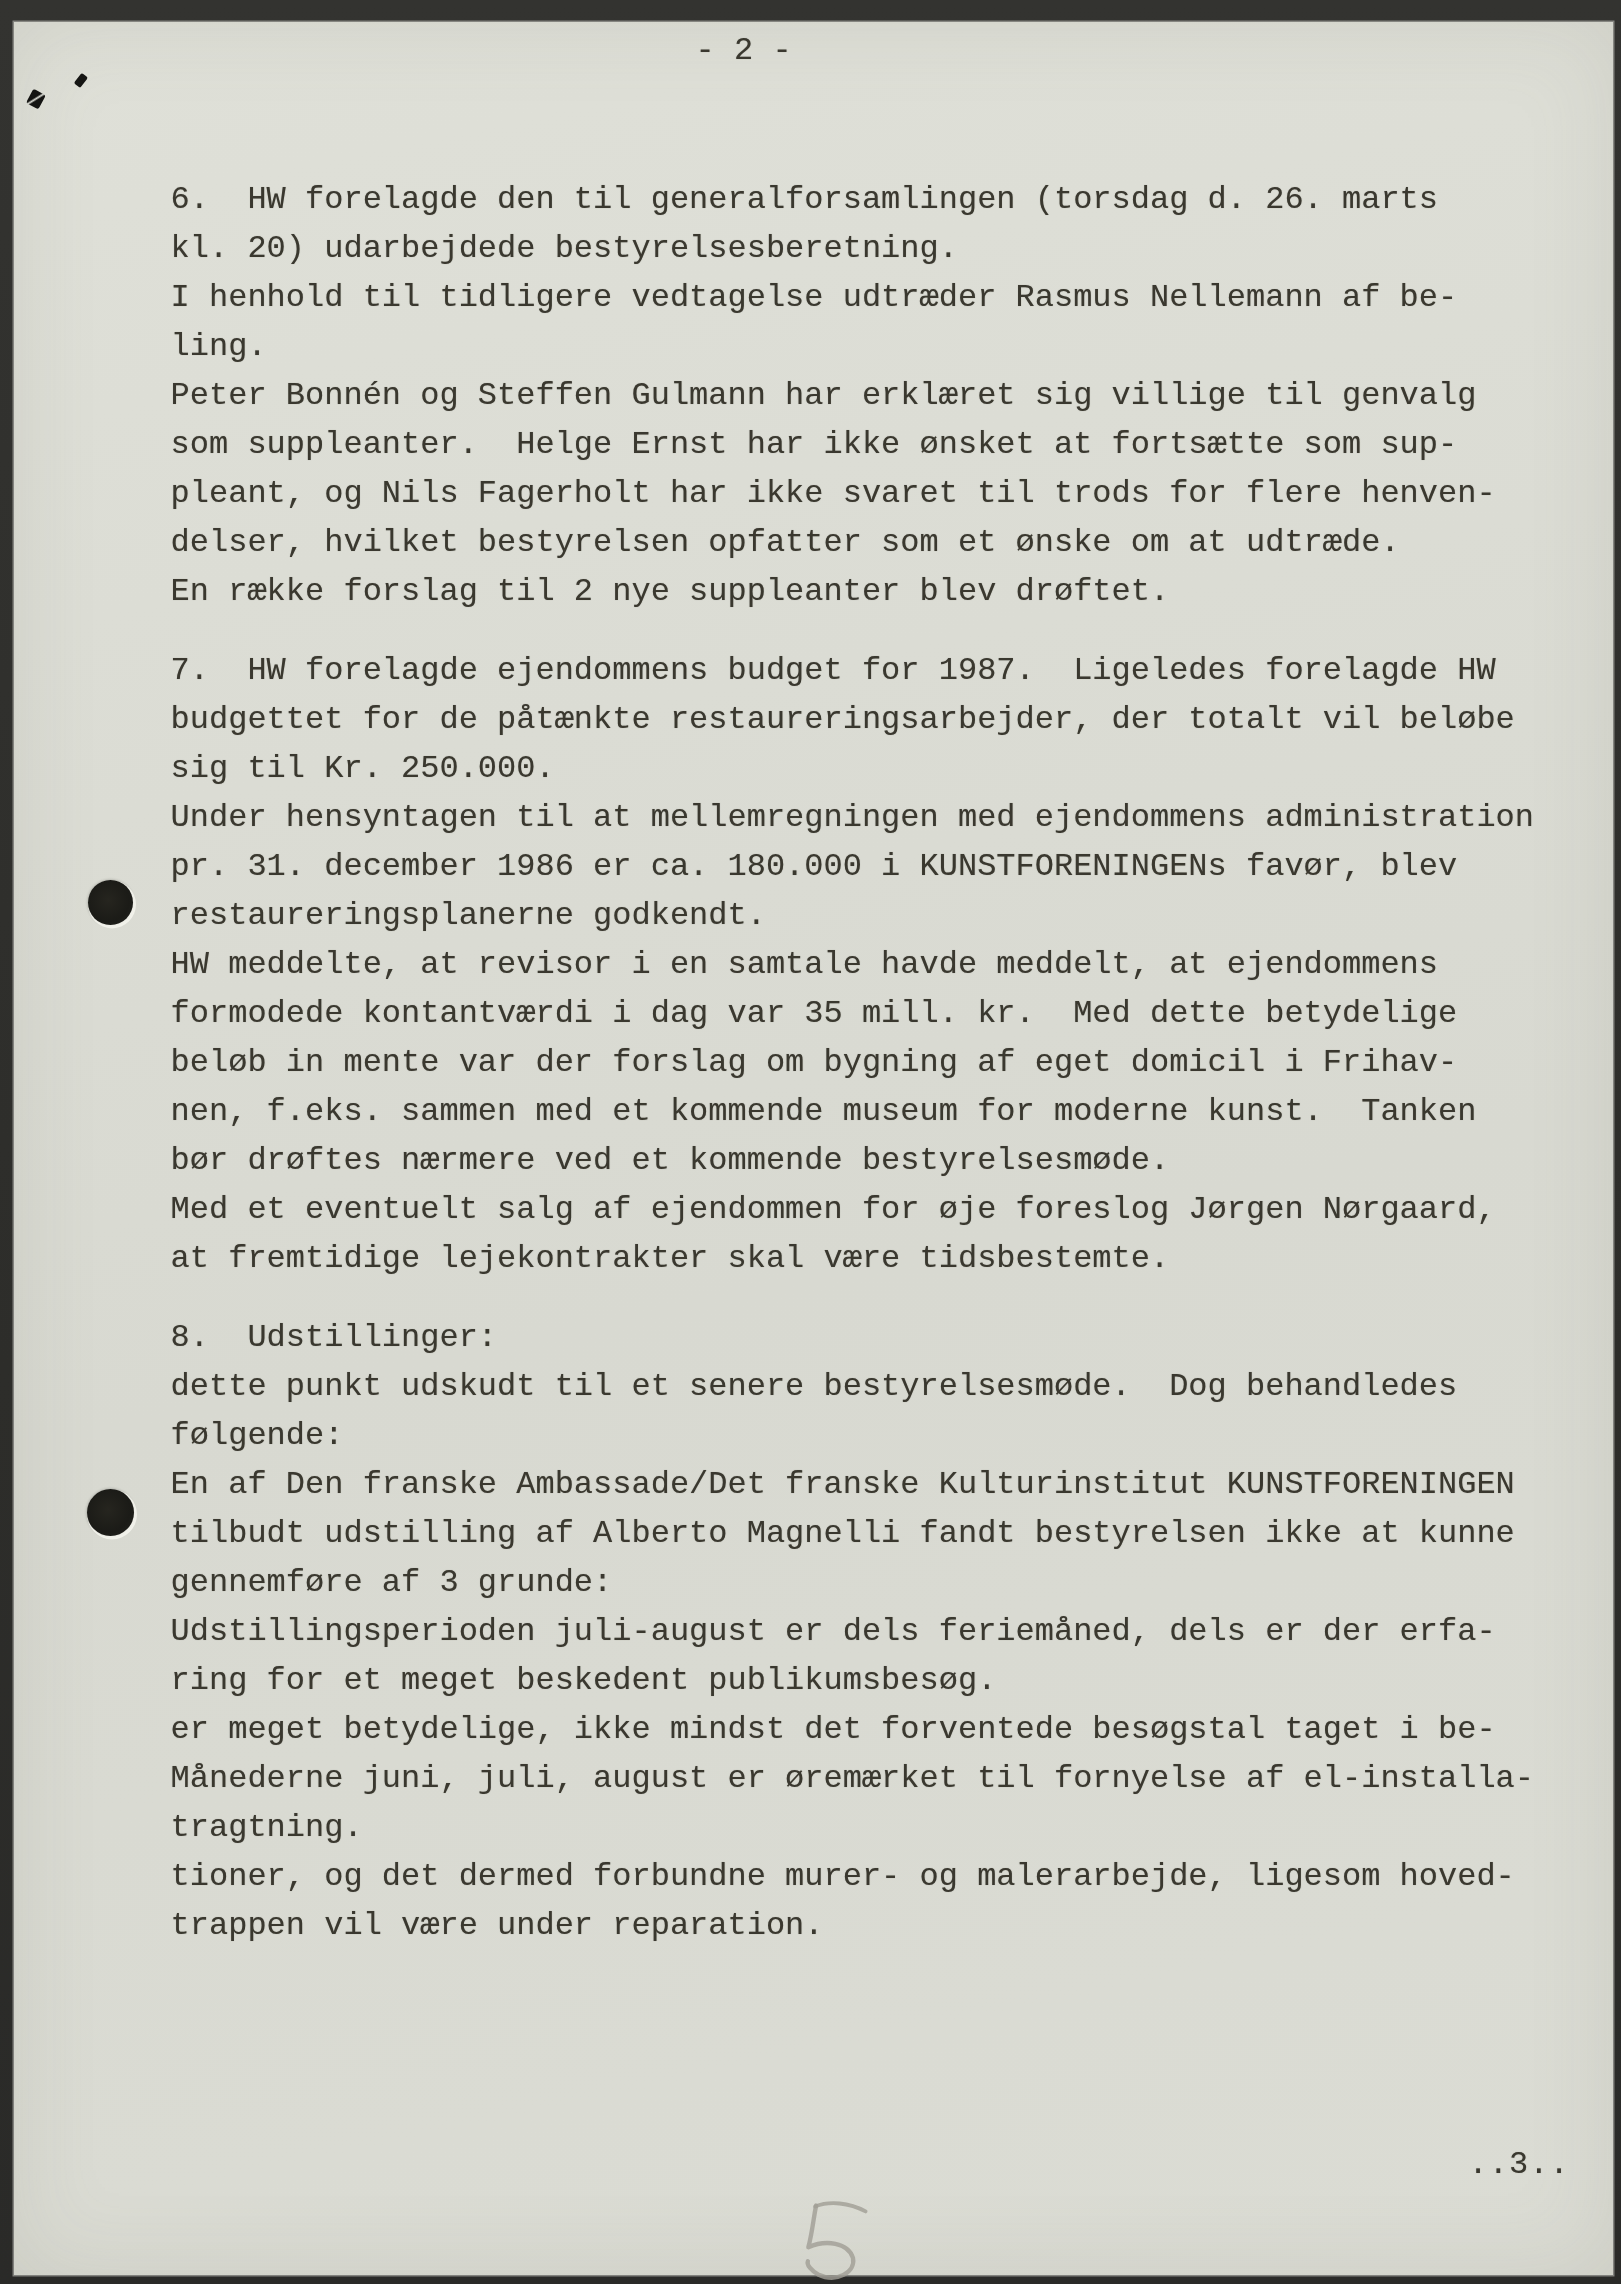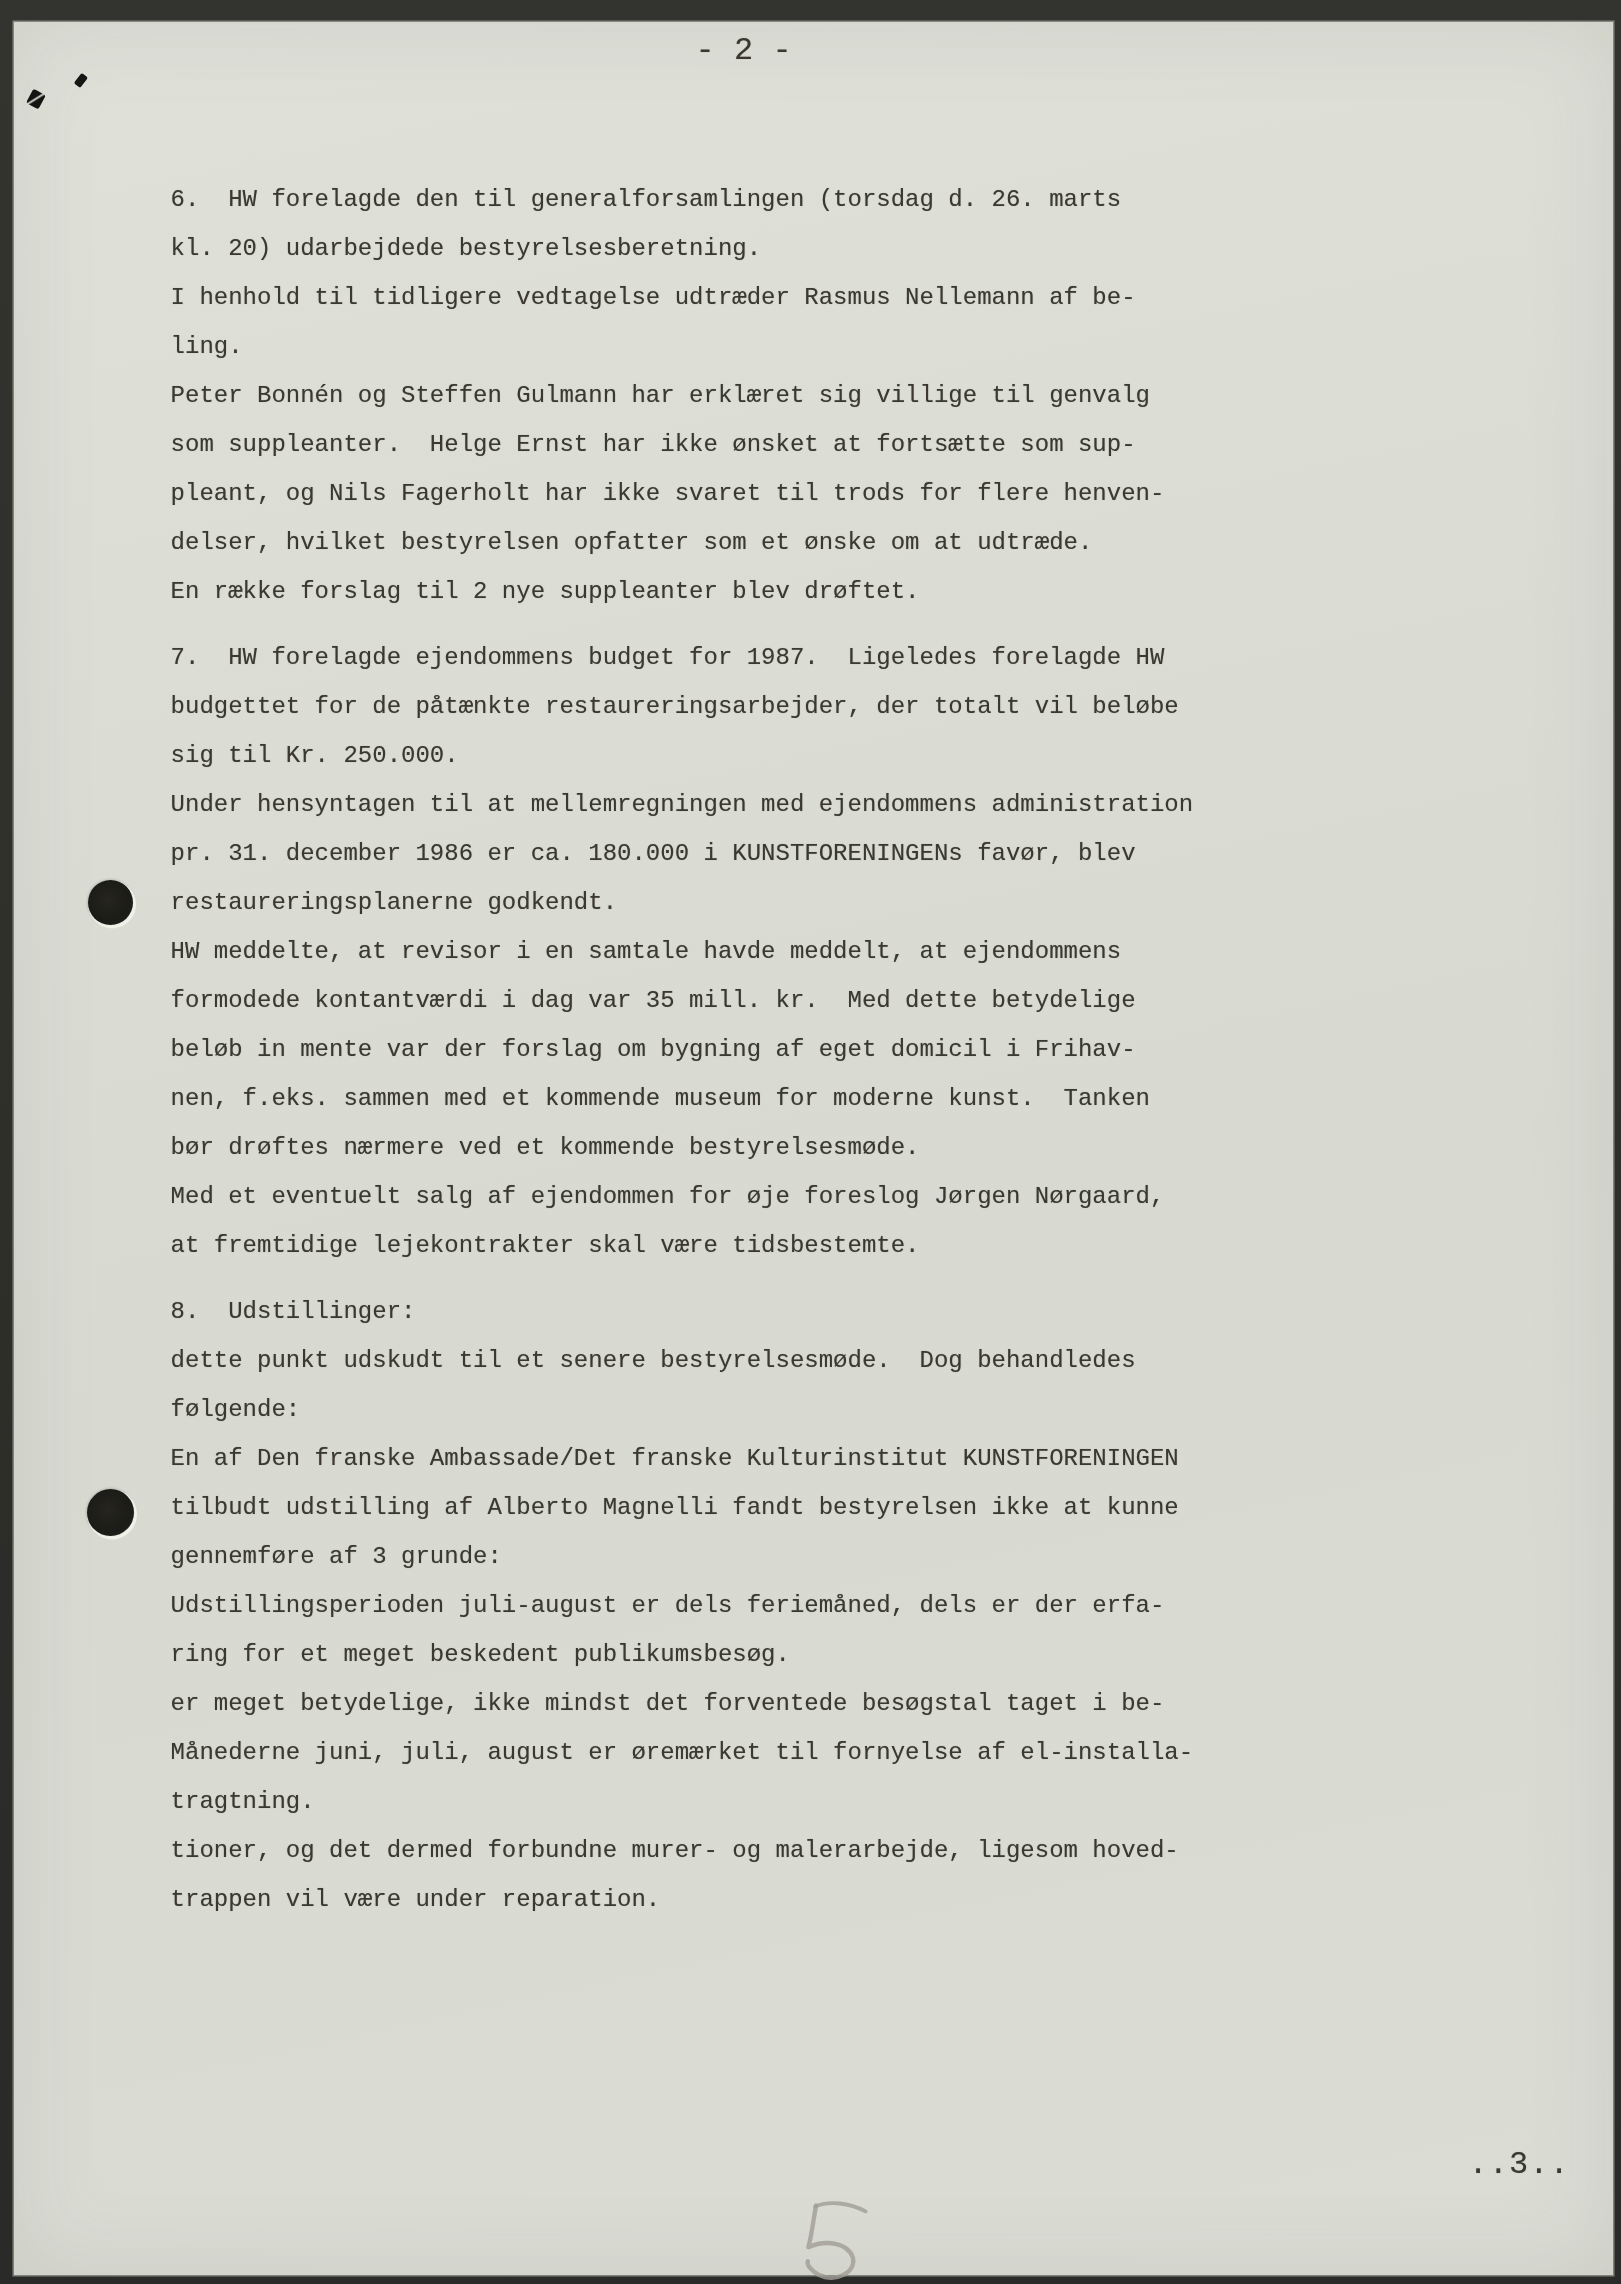--- a/index.html
+++ b/index.html
@@ -20,24 +20,24 @@
     background:linear-gradient(168deg,#dfe0d8 0%,#d8d9d1 55%,#dbdcd4 100%);
     box-shadow: inset 0 0 87px rgba(110,112,100,.14), 0 0 0 1.5px rgba(236,236,228,.45);
   }
   .page-number{
     position:absolute;left:682px;top:3.9px;
     font-size:32px;line-height:49px;color:var(--ink);
     white-space:pre;text-shadow:0 0 1px rgba(58,56,47,.35);
   }
   .doc-body{
     position:absolute;left:157px;top:153px;width:1410px;
-    font-size:24px;line-height:49px;color:var(--ink);
+    font-size:32px;line-height:49px;color:var(--ink);
     text-shadow:0 0 1px rgba(58,56,47,.35);
   }
-  .para + .para{margin-top:17px;}
+  .para + .para{margin-top:30px;}
   .line{white-space:pre;}
   .continuation{
     position:absolute;left:1455px;top:2118px;
     font-size:32px;line-height:49px;color:var(--ink);
     white-space:pre;letter-spacing:1px;text-shadow:0 0 1px rgba(58,56,47,.35);
   }
   .punch-hole{
     position:absolute;border-radius:50%;
     background:radial-gradient(circle at 45% 45%, #26251f 0%, #1b1b17 60%, #242420 100%);
     box-shadow: 1.5px 1.9px 0 1.5px rgba(246,246,238,.85), 0 0 2.9px rgba(40,40,35,.4);

